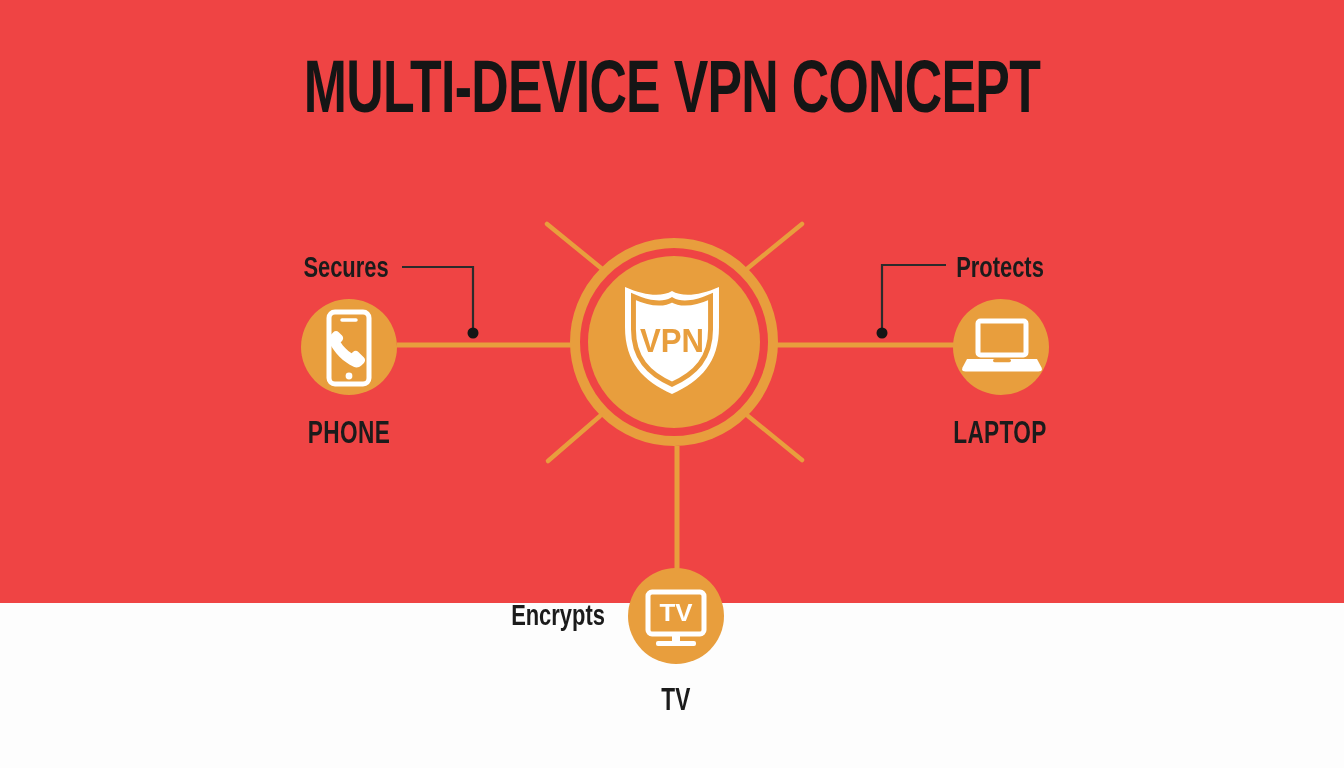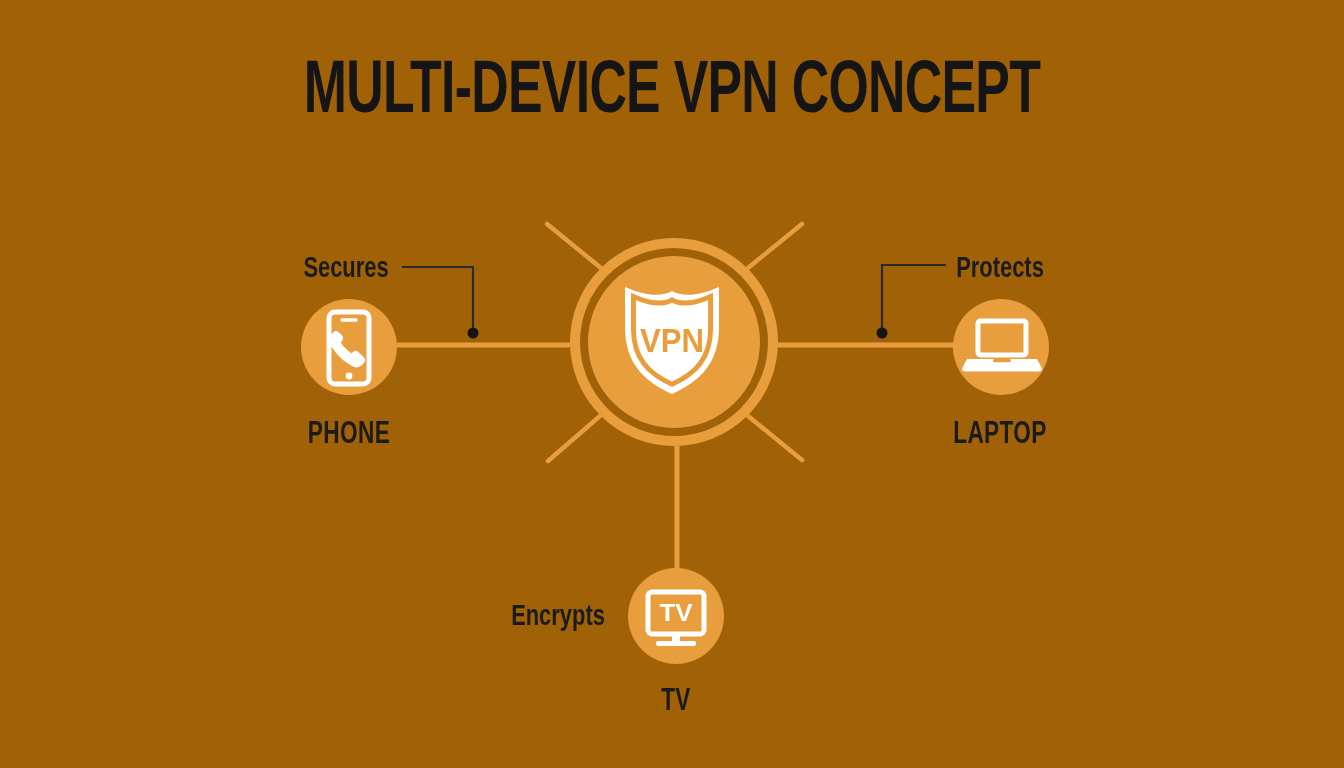--- a/index.html
+++ b/index.html
@@ -5,22 +5,22 @@
   * { margin: 0; padding: 0; box-sizing: border-box; }
   html, body { width: 1344px; height: 768px; }
   body {
     font-family: "Liberation Sans", sans-serif;
     background: #fdfdfd;
     overflow: hidden;
   }
   .canvas {
     position: relative;
     width: 1344px;
-    height: 768px;
-    background: #a16207;
+    height: 603px;
+    background: #ef4444;
   }
   .title {
     position: absolute;
     top: 50px;
     left: 0;
     width: 1344px;
     text-align: center;
     font-size: 74px;
     font-weight: bold;
     letter-spacing: -1px;

